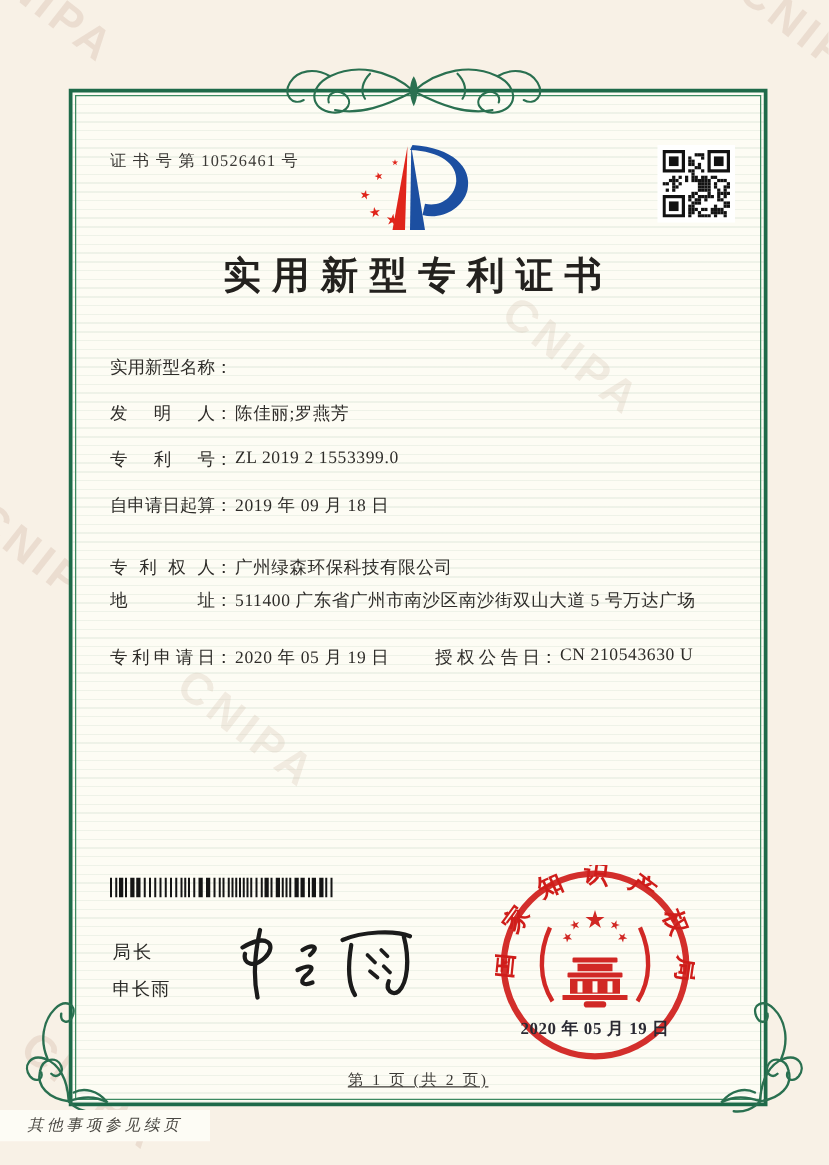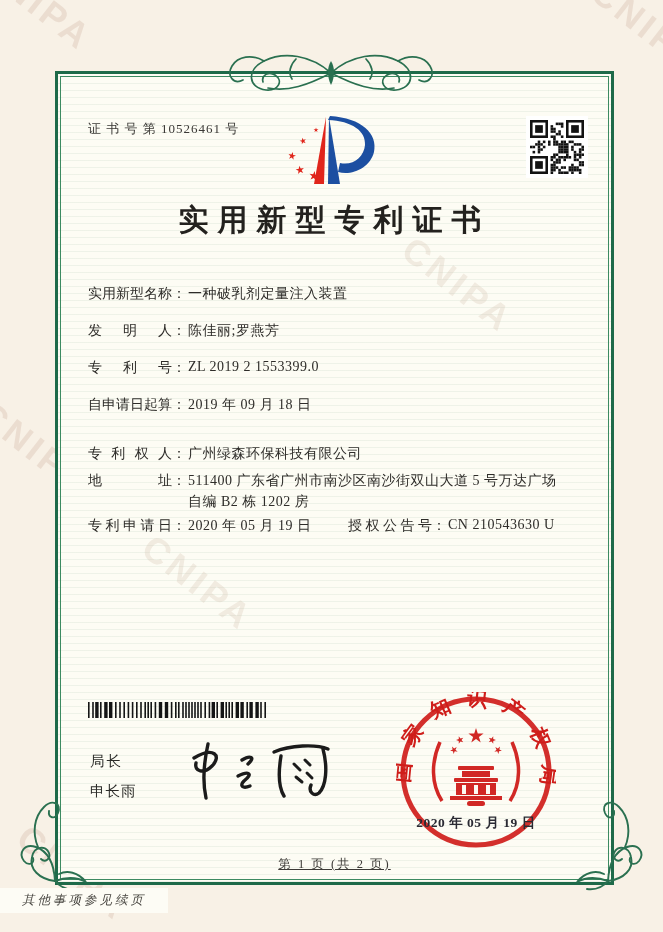--- a/index.html
+++ b/index.html
@@ -234,21 +234,20 @@
           <rect x="2.5714285714285716" y="38.57142857142858" width="12.857142857142858" height="12.857142857142858" fill="#fff"></rect>
           <rect x="5.142857142857143" y="41.142857142857146" width="7.714285714285715" height="7.714285714285715" fill="#121212"></rect>
         </svg>
     </div>
 
     <div class="title">实用新型专利证书</div>
 
     <div class="row r-name">
       <span class="lbl">实用新型名称</span>
         <span class="colon">：</span>
-      <span class="val">一种破乳剂定量注入装置</span>
     </div>
     <div class="row r-inventor">
       <span class="lbl">发明人</span>
         <span class="colon">：</span>
       <span class="val">陈佳丽;罗燕芳</span>
     </div>
     <div class="row r-patno">
       <span class="lbl">专利号</span>
         <span class="colon">：</span>
       <span class="val">ZL 2019 2 1553399.0</span>
@@ -261,30 +260,29 @@
     <div class="row r-patentee">
       <span class="lbl">专利权人</span>
         <span class="colon">：</span>
       <span class="val">广州绿森环保科技有限公司</span>
     </div>
     <div class="row r-address">
       <span class="lbl">地址</span>
         <span class="colon">：</span>
       <span class="val">
         <span>511400 广东省广州市南沙区南沙街双山大道 5 号万达广场</span>
-        <span class="addr-l2" style="display:block;">自编 B2 栋 1202 房</span>
       </span>
     </div>
     <div class="row r-grant" style="width:250px;">
       <span class="lbl">专利申请日</span>
         <span class="colon">：</span>
       <span class="val">2020 年 05 月 19 日</span>
     </div>
     <div class="row grant-right">
-      <span class="lbl">授权公告号</span>
+      <span class="lbl">授权公告日</span>
         <span class="colon">：</span>
       <span class="val">CN 210543630 U</span>
     </div>
 
 
     <div class="barcode">
       <svg id="barcode-svg" width="180" height="16" viewBox="0 0 180 16">
           <rect x="0" y="0" width="1.6" height="16" fill="#151515"></rect>
           <rect x="4.2" y="0" width="1.6" height="16" fill="#151515"></rect>
           <rect x="7.2" y="0" width="3.4" height="16" fill="#151515"></rect>

